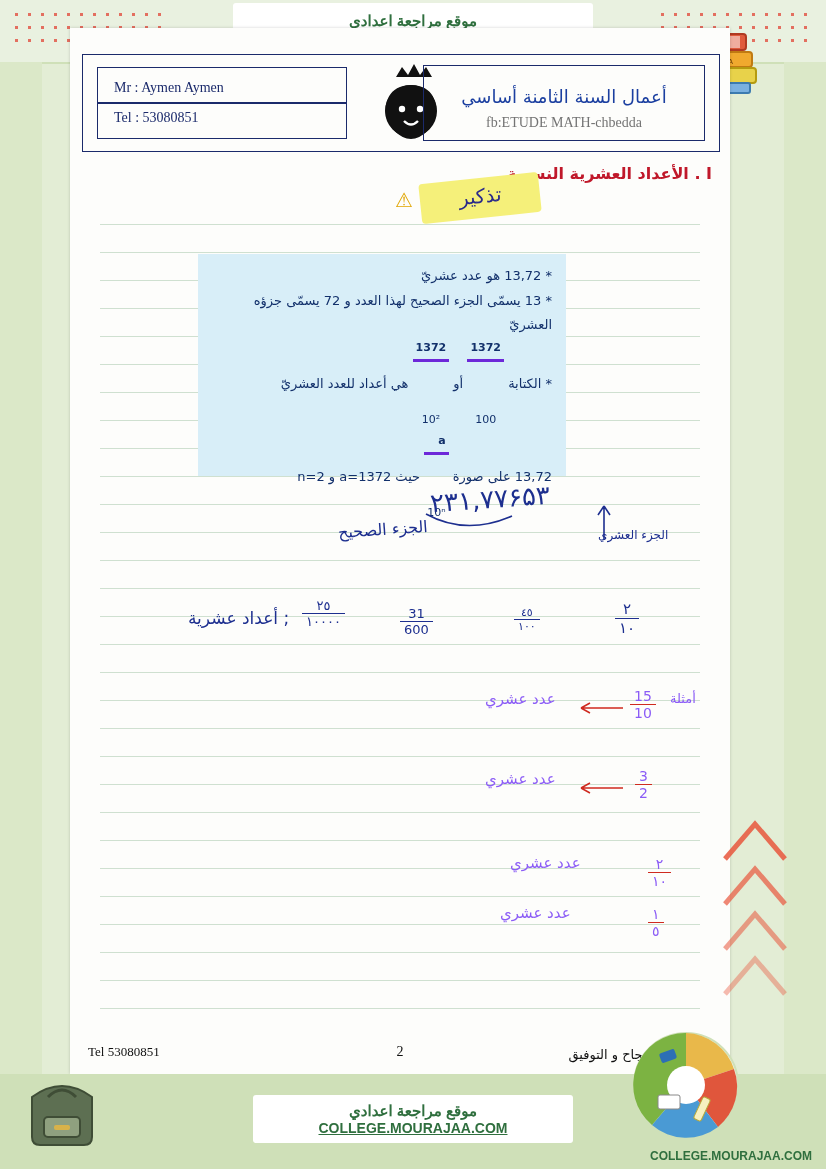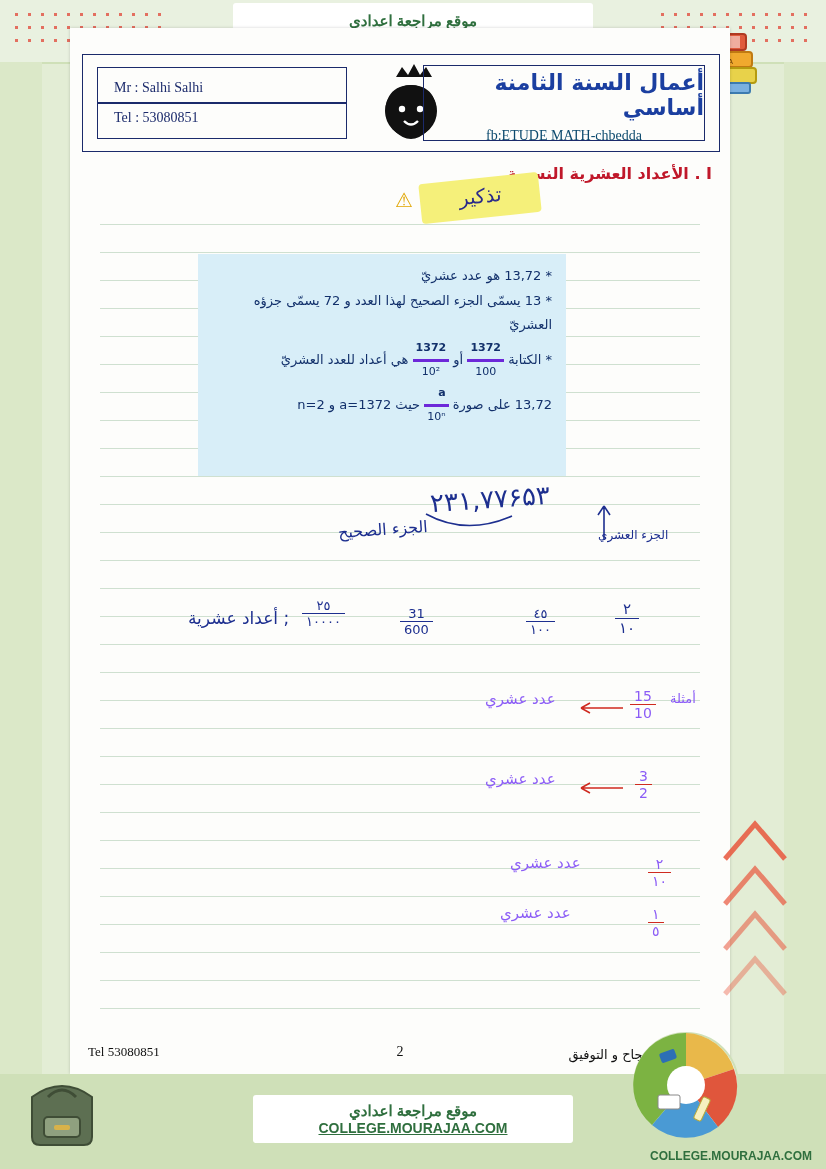--- a/index.html
+++ b/index.html
@@ -61,24 +61,24 @@
     position:absolute;left:14px;top:12px;width:248px;height:70px;border:1.5px solid #1b2a6b;
     display:flex;flex-direction:column;justify-content:center;
   }
   .hdr-name div{font-family:"Liberation Serif",serif;font-size:14px;color:#1b2a6b;padding-left:16px;}
   .hdr-name .sep{height:1.5px;background:#1b2a6b;margin:6px 0;padding:0;}
   .hdr-right{
     position:absolute;right:14px;top:10px;width:280px;height:74px;border:1.5px solid #1b2a6b;
     display:flex;flex-direction:column;align-items:center;justify-content:flex-start;
   }
   .hdr-ar{
-    font-family:"DejaVu Sans",sans-serif;direction:rtl;color:#1b3fa0;font-size:22px;
-    margin-top:4px;font-weight:bold;
-  }
-  .hdr-fb{font-family:"Liberation Serif",serif;font-size:14px;color:#0c4a6e;margin-top:8px;}
+    font-family:"DejaVu Sans",sans-serif;direction:rtl;color:#1b3fa0;font-size:18px;
+    margin-top:20px;font-weight:normal;
+  }
+  .hdr-fb{font-family:"Liberation Serif",serif;font-size:14px;color:#737373;margin-top:8px;}
   .lion{position:absolute;left:285px;top:6px;width:86px;height:86px;}
   
   .sect-title{
     position:absolute;right:18px;top:136px;direction:rtl;color:#c0182a;font-weight:bold;
     font-size:16px;font-family:"DejaVu Sans",sans-serif;
   }
   .rappel{
     position:absolute;left:350px;top:150px;width:120px;height:40px;
     background:#f5f07a;transform:rotate(-6deg);border-radius:4px;
   }
@@ -94,21 +94,21 @@
     position:absolute;left:0;width:600px;height:1px;background:#cfe0d0;display:block;
   }
   
   .info-box{
     position:absolute;left:128px;top:226px;width:368px;height:222px;background:#d8eef8;
     direction:rtl;color:#12306b;font-family:"DejaVu Sans",sans-serif;font-size:13px;
     padding:10px 14px;box-sizing:border-box;line-height:1.9;
   }
   .info-box .frac{display:inline-block;text-align:center;vertical-align:middle;font-size:11px;}
   .info-box .frac b{display:block;border-bottom:3px solid #6d28d9;font-weight:bold;padding:0 3px;text-align:right;}
-  .info-box .frac s{display:block;text-decoration:none;padding:0 3px;}
+  .info-box .frac s{display:block;text-decoration:none;padding:0 3px;margin-top:48px;}
   
   .hw{position:absolute;font-family:"DejaVu Sans",sans-serif;}
   .hw-blue{color:#1d2f8f;}
   .hw-red{color:#8b5cf6;}
   
   .sheet-foot-left{position:absolute;left:18px;bottom:14px;font-family:"Liberation Serif",serif;font-size:13px;color:#111;}
   .sheet-foot-num{position:absolute;left:50%;transform:translateX(-50%);bottom:14px;font-family:"Liberation Serif",serif;font-size:14px;color:#111;}
   .sheet-foot-right{position:absolute;right:18px;bottom:12px;direction:rtl;font-size:13px;color:#111;font-family:"DejaVu Sans",sans-serif;}
   
   .bottom-band{
@@ -147,21 +147,21 @@
     <rect x="26" y="59" width="64" height="10" rx="2" fill="#7ab0e0" stroke="#3c7bb0" stroke-width="2"></rect>
     <text x="34" y="40" font-size="7" fill="#6b3d05" font-family="Liberation Sans">MOURAJAA</text>
   </svg>
 </div>
 
 <div class="sheet">
   <div class="sheet-inner">
 
     <div class="hdr-box">
       <div class="hdr-name">
-        <div>Mr : Salhi Salhi</div>
+        <div>Mr : Aymen Aymen</div>
         <div class="sep"></div>
         <div>Tel : 53080851</div>
       </div>
 
       <svg class="lion" viewBox="0 0 86 86">
         <path d="M28 16 l6 -10 6 8 6 -11 6 11 6 -8 6 10 z" fill="#111"></path>
         <ellipse cx="43" cy="50" rx="26" ry="26" fill="#111"></ellipse>
         <path d="M43 24 C20 24 16 44 18 54 C20 66 32 78 43 78 C54 78 66 66 68 54 C70 44 66 24 43 24 Z" fill="#111"></path>
         <circle cx="34" cy="48" r="3.2" fill="#fff"></circle>
         <circle cx="52" cy="48" r="3.2" fill="#fff"></circle>
@@ -246,21 +246,21 @@
       <path d="M14 40 L14 6 M14 6 l-6 9 M14 6 l6 9" stroke="#1d2f8f" fill="none" stroke-width="1.6"></path>
     </svg>
     <div class="hw hw-blue" style="left:268px;top:492px;font-size:16px;direction:rtl;transform:rotate(-4deg);">الجزء الصحيح</div>
     <div class="hw hw-blue" style="left:528px;top:500px;font-size:12px;direction:rtl;">الجزء العشري</div>
 
     <div class="hw hw-blue" style="left:118px;top:580px;font-size:17px;direction:rtl;">; أعداد عشرية</div>
     <div class="hw hw-blue" style="left:545px;top:572px;font-size:15px;text-align:center;">
       <span style="border-bottom:1.4px solid #1d2f8f;display:block;padding:0 4px;">٢</span>
       <span style="display:block;padding:0 4px;">١٠</span>
     </div>
-    <div class="hw hw-blue" style="left:456px;top:578px;font-size:13px;text-align:center;">
+    <div class="hw hw-blue" style="left:444px;top:578px;font-size:11px;text-align:center;">
       <span style="border-bottom:1.4px solid #1d2f8f;display:block;padding:0 4px;">٤٥</span>
       <span style="display:block;padding:0 4px;">١٠٠</span>
     </div>
     <div class="hw hw-blue" style="left:330px;top:578px;font-size:13px;text-align:center;">
       <span style="border-bottom:1.4px solid #1d2f8f;display:block;padding:0 4px;">31</span>
       <span style="display:block;padding:0 4px;">600</span>
     </div>
     <div class="hw hw-blue" style="left:232px;top:570px;font-size:13px;text-align:center;">
       <span style="border-bottom:1.4px solid #1d2f8f;display:block;padding:0 4px;">٢٥</span>
       <span style="display:block;padding:0 4px;">١٠٠٠٠</span>

